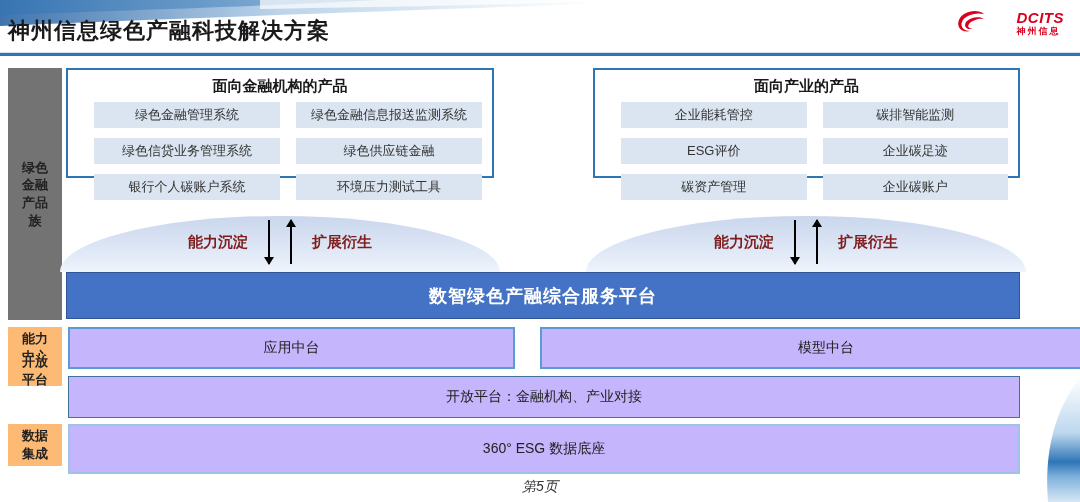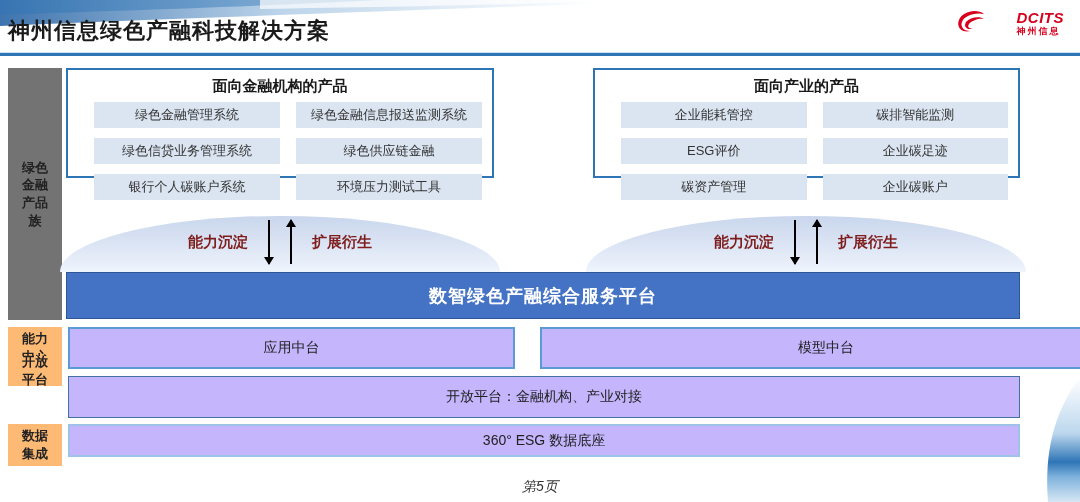--- a/index.html
+++ b/index.html
@@ -55,21 +55,21 @@
   .platform{position:absolute;left:66px;top:272px;width:954px;height:47px;background:#4472c4;
     border:1px solid #2f5597;box-sizing:border-box;display:flex;align-items:center;justify-content:center;
     color:#fff;font-size:18px;font-weight:bold;letter-spacing:1px;z-index:3;}
 
   
   .rowbox{position:absolute;background:#c4b5fd;box-sizing:border-box;display:flex;align-items:center;
     justify-content:center;font-size:14px;color:#222;z-index:2;}
   .cap-left{left:68px;top:327px;width:447px;height:42px;border:2px solid #5b9bd5;}
   .cap-right{left:540px;top:327px;width:572px;height:42px;border:2px solid #5b9bd5;}
   .open-row{left:68px;top:376px;width:952px;height:42px;border:1px solid #41719c;}
-  .data-row{left:68px;top:424px;width:952px;height:33px;border:2px solid #9dc3e6;}
+  .data-row{left:68px;top:424px;width:952px;height:50px;border:2px solid #9dc3e6;}
 
   .footer{position:absolute;left:0;top:478px;width:1080px;text-align:center;font-size:14px;
     font-style:italic;color:#333;}
   .corner-deco{position:absolute;right:0;bottom:0;z-index:1;}
 </style>
 </head>
 <body>
 
 <div class="slide">
 

